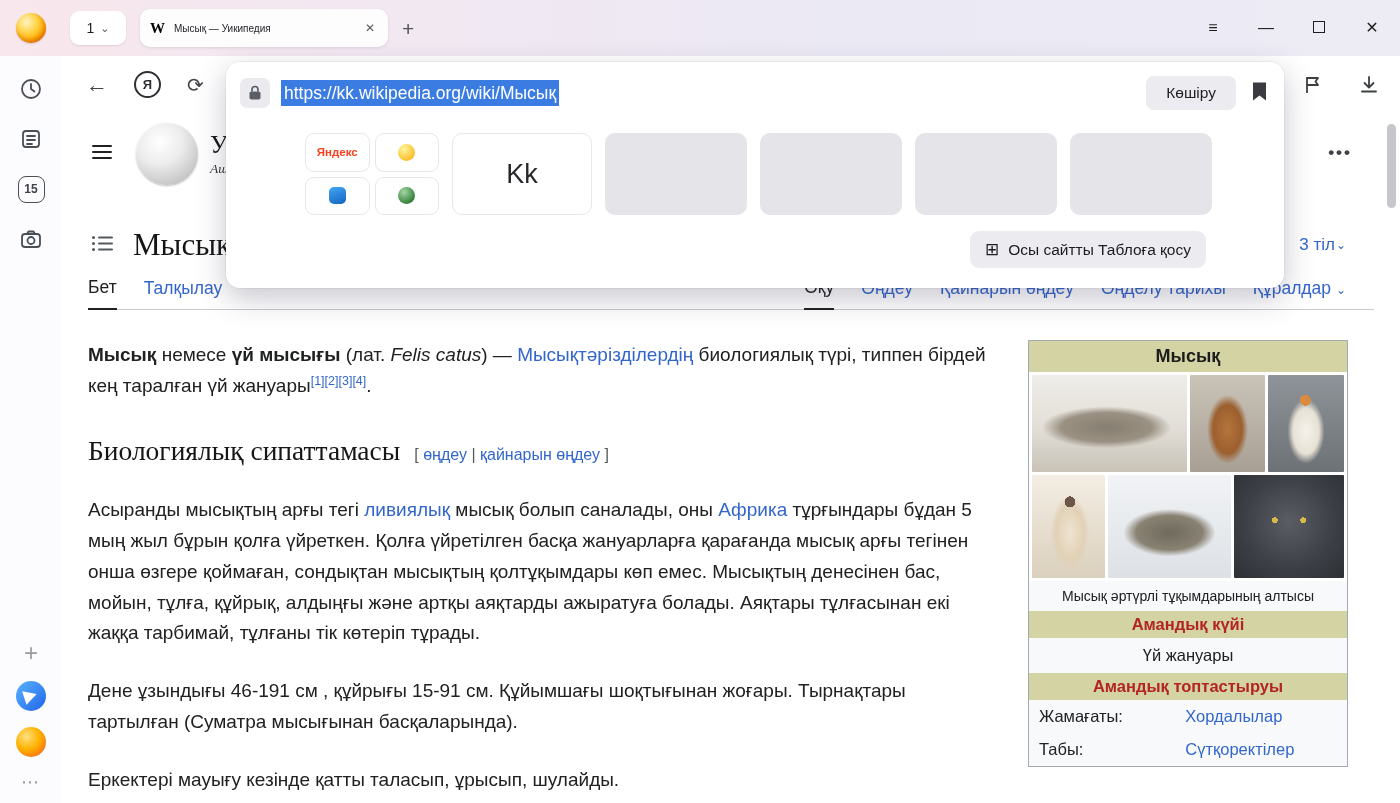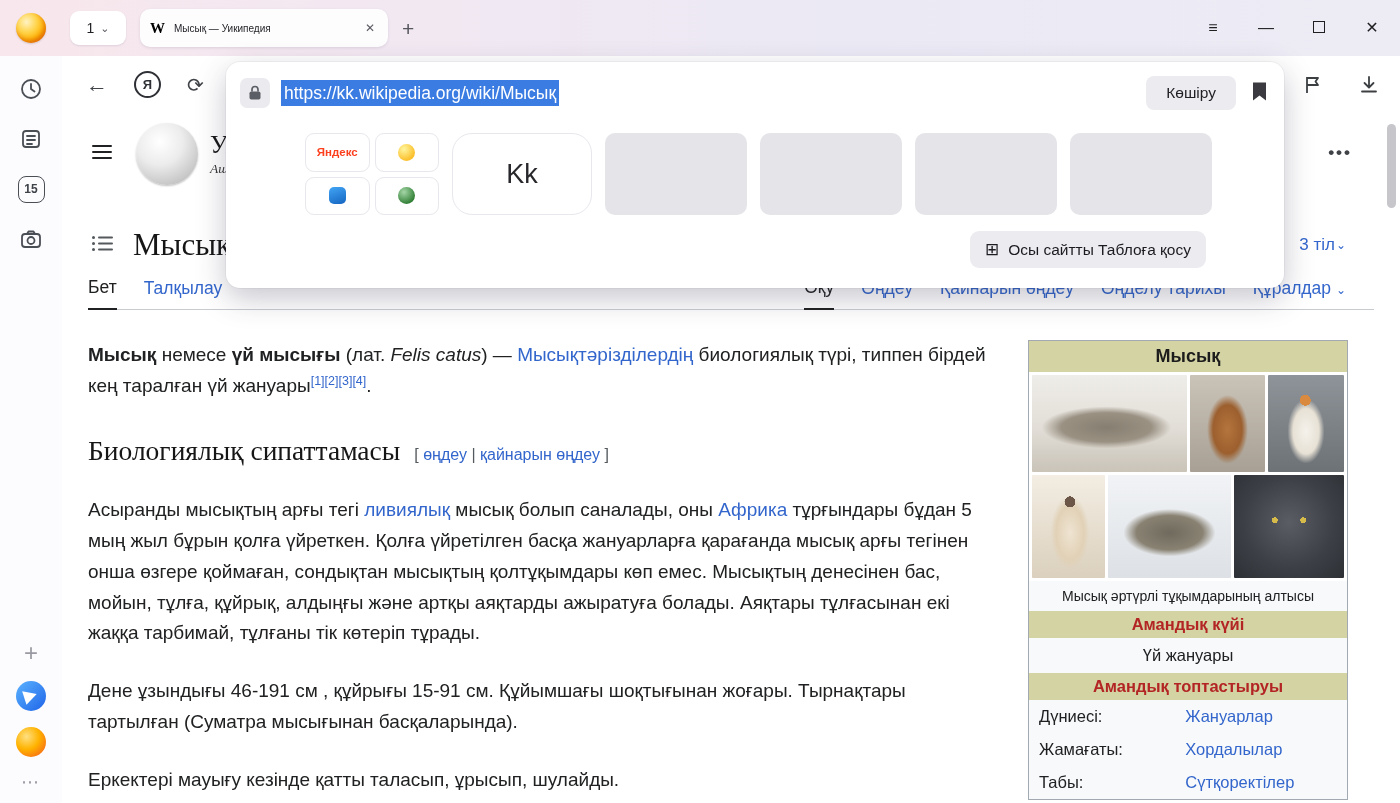--- a/index.html
+++ b/index.html
@@ -70,21 +70,21 @@
     color:#1f1f24; font-family:inherit; cursor:pointer; flex:none; }
   .bm-icon { flex:none; cursor:pointer; margin-left:4px; }
 
   .tiles-row { display:flex; gap:13px; margin:18px 0 0 79px; height:82px; align-items:stretch; }
   .mini-grid { width:134px; display:grid; grid-template-columns:1fr 1fr; grid-template-rows:1fr 1fr; gap:5px; }
   .mini-cell { background:#fff; border:1px solid #e7e7ed; border-radius:9px; display:grid; place-items:center; cursor:pointer; }
   .yx-text { color:#fc3f1d; font-weight:bold; font-size:11.5px; }
   .dot-yellow { width:17px; height:17px; border-radius:50%; background:radial-gradient(circle at 35% 30%, #fff59d, #fbc02d 70%); }
   .sq-blue { width:17px; height:17px; border-radius:5px; background:linear-gradient(160deg,#42a5f5,#1565c0); }
   .dot-green { width:17px; height:17px; border-radius:50%; background:radial-gradient(circle at 35% 30%, #a5d6a7, #2e7d32 75%); }
-  .kk-tile { width:140px; background:#fff; border:1px solid #e7e7ed; border-radius:20px; display:grid; place-items:center;
+  .kk-tile { width:140px; background:#fff; border:1px solid #e7e7ed; border-radius:10px; display:grid; place-items:center;
     font-size:27px; color:#28282c; cursor:pointer; }
   .gray-tile { width:142px; background:#e4e4e9; border-radius:10px; cursor:pointer; }
   .add-row { display:flex; justify-content:flex-end; padding-right:78px; margin-top:16px; }
   .add-tablo-btn { display:flex; align-items:center; gap:9px; background:#ececf0; border:none; border-radius:9px;
     padding:8px 15px; font-size:15.5px; color:#1b1b20; font-family:inherit; cursor:pointer; }
 
   
   .page { position:absolute; left:62px; top:113px; right:0; bottom:0; background:#fff; }
   .wiki-header { margin:8px 0 0 30px; height:66px; display:flex; align-items:center; position:relative; }
   .wh-burger { cursor:pointer; }
@@ -307,24 +307,20 @@
             <div class="ph r2 ph5"></div>
             <div class="ph r2 ph6"></div>
           </div>
         </div>
         <div class="ib-caption">Мысық әртүрлі тұқымдарының алтысы</div>
         <div class="ib-header">Амандық күйі</div>
         <div class="ib-status-val">Үй жануары</div>
         <div class="ib-header">Амандық топтастыруы</div>
         <table class="ib-table">
           <tbody>
-              <tr>
-            <td class="lbl">Дүниесі:</td>
-            <td><a class="wiki-link">Жануарлар</a></td>
-          </tr>
           <tr>
             <td class="lbl">Жамағаты:</td>
             <td><a class="wiki-link">Хордалылар</a></td>
           </tr>
           <tr>
             <td class="lbl">Табы:</td>
             <td><a class="wiki-link">Сүтқоректілер</a></td>
           </tr>
         </tbody>
           </table>

